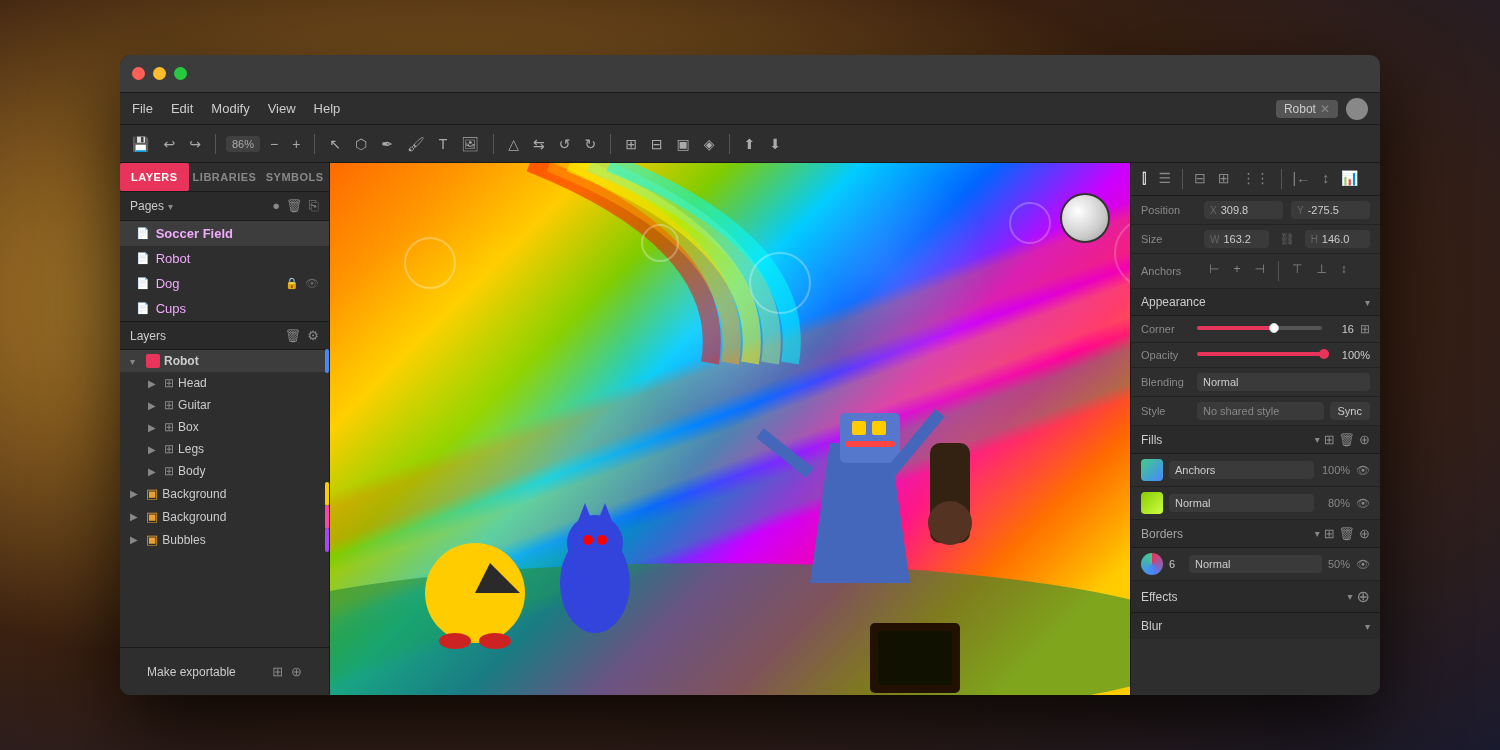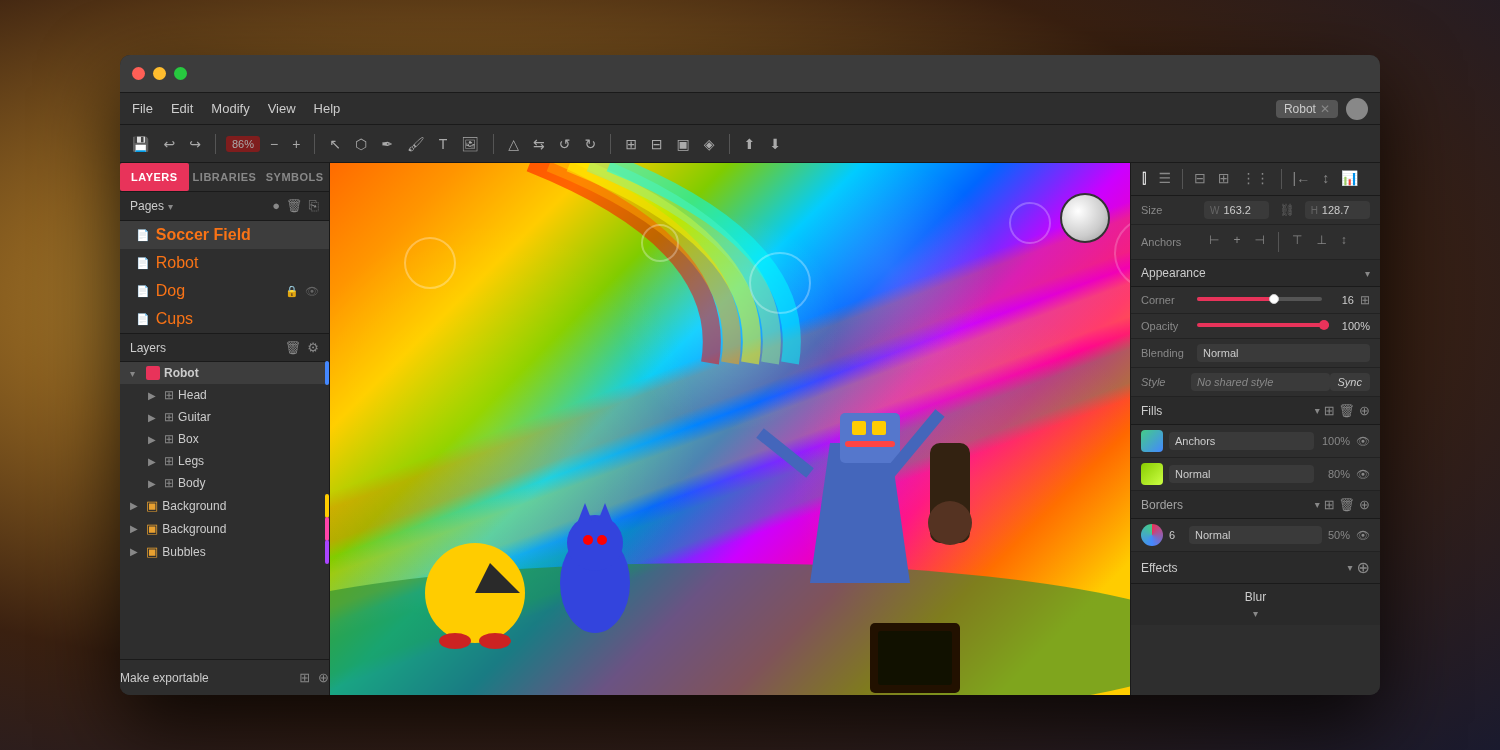--- a/index.html
+++ b/index.html
@@ -93,21 +93,21 @@
       color: #aaa;
       font-size: 14px;
       cursor: pointer;
       padding: 2px 4px;
       border-radius: 3px;
     }
     .toolbar-sep { width: 1px; height: 20px; background: #555; margin: 0 4px; }
     .toolbar-zoom {
       color: #aaa;
       font-size: 11px;
-      background: #7f1d1d;
+      background: #404040;
       padding: 2px 6px;
       border-radius: 3px;
     }
 
     
     .main-content {
       display: flex;
       flex: 1;
       overflow: hidden;
     }
@@ -166,21 +166,21 @@
 
     .page-item {
       display: flex;
       align-items: center;
       padding: 5px 10px 5px 16px;
       cursor: pointer;
       gap: 6px;
     }
     .page-item.active { background: #3d3d3d; }
     .page-icon { color: #888; font-size: 11px; }
-    .page-name { color: #f97316; font-size: 16px; flex: 1; }
+    .page-name { color: #f0abfc; font-size: 13px; flex: 1; }
     .page-item-active .page-name { font-weight: 600; }
     .page-lock-icon { color: #666; font-size: 11px; }
 
     
     .layers-header {
       display: flex;
       align-items: center;
       padding: 6px 10px;
       border-bottom: 1px solid #1a1a1a;
       border-top: 1px solid #1a1a1a;
@@ -412,22 +412,22 @@
       border-radius: 4px;
       padding: 3px 6px;
       cursor: pointer;
     }
 
     
     .style-row {
       display: flex;
       align-items: center;
       padding: 5px 10px;
+      gap: 6px;
       border-bottom: 1px solid #222;
-      font-style: italic;
     }
     .style-label { color: #888; font-size: 11px; width: 50px; }
     .style-select {
       flex: 1;
       background: #3a3a3a;
       color: #888;
       font-size: 11px;
       border-radius: 4px;
       padding: 3px 6px;
       cursor: pointer;
@@ -525,32 +525,31 @@
     .effects-title { color: #ccc; font-size: 12px; font-weight: 500; flex: 1; }
     .effects-add-btn { color: #888; font-size: 16px; cursor: pointer; }
 
     
     .blur-header {
       display: flex;
       align-items: center;
       padding: 6px 10px;
       background: #2a2a2a;
       gap: 4px;
-      flex-direction: column;
     }
     .blur-title { color: #ccc; font-size: 12px; font-weight: 500; flex: 1; }
 
     
     .bottom-bar {
-      height: 36px;
+      height: 48px;
       background: #2e2e2e;
       border-top: 1px solid #1a1a1a;
       display: flex;
       align-items: center;
-      padding: 0 0;
+      padding: 0 27px;
       gap: 8px;
       flex-shrink: 0;
     }
     .export-label { color: #ccc; font-size: 12px; flex: 1; }
     .export-action-btn { color: #888; font-size: 13px; cursor: pointer; }
   </style>
 </head>
 <body>
 
 <div class="app-window">
@@ -802,31 +801,42 @@
         <div class="rp-sep"></div>
         <span class="rp-icon-btn">⊟</span>
         <span class="rp-icon-btn">⊞</span>
         <span class="rp-icon-btn">⋮⋮</span>
         <div class="rp-sep"></div>
         <span class="rp-icon-btn">|←</span>
         <span class="rp-icon-btn">↕</span>
         <span class="rp-icon-btn">📊</span>
       </div>
 
+      <div class="prop-row">
+        <span class="prop-label">Position</span>
+        <div class="prop-field">
+          <span class="prop-field-prefix">X</span>
+          <span class="prop-value">309.8</span>
+        </div>
+        <div class="prop-field">
+          <span class="prop-field-prefix">Y</span>
+          <span class="prop-value">-275.5</span>
+        </div>
+      </div>
 
       <div class="prop-row">
         <span class="prop-label">Size</span>
         <div class="prop-field">
           <span class="prop-field-prefix">W</span>
           <span class="prop-value">163.2</span>
         </div>
         <span class="prop-link-icon">⛓</span>
         <div class="prop-field">
           <span class="prop-field-prefix">H</span>
-          <span class="prop-value">128.7</span>
+          <span class="prop-value">146.0</span>
         </div>
       </div>
 
 
       <div class="prop-row">
         <span class="prop-label">Anchors</span>
         <div style="display:flex;gap:4px;flex:1">
           <span class="rp-icon-btn" style="font-size:12px">⊢</span>
           <span class="rp-icon-btn" style="font-size:12px">+</span>
           <span class="rp-icon-btn" style="font-size:12px">⊣</span>

